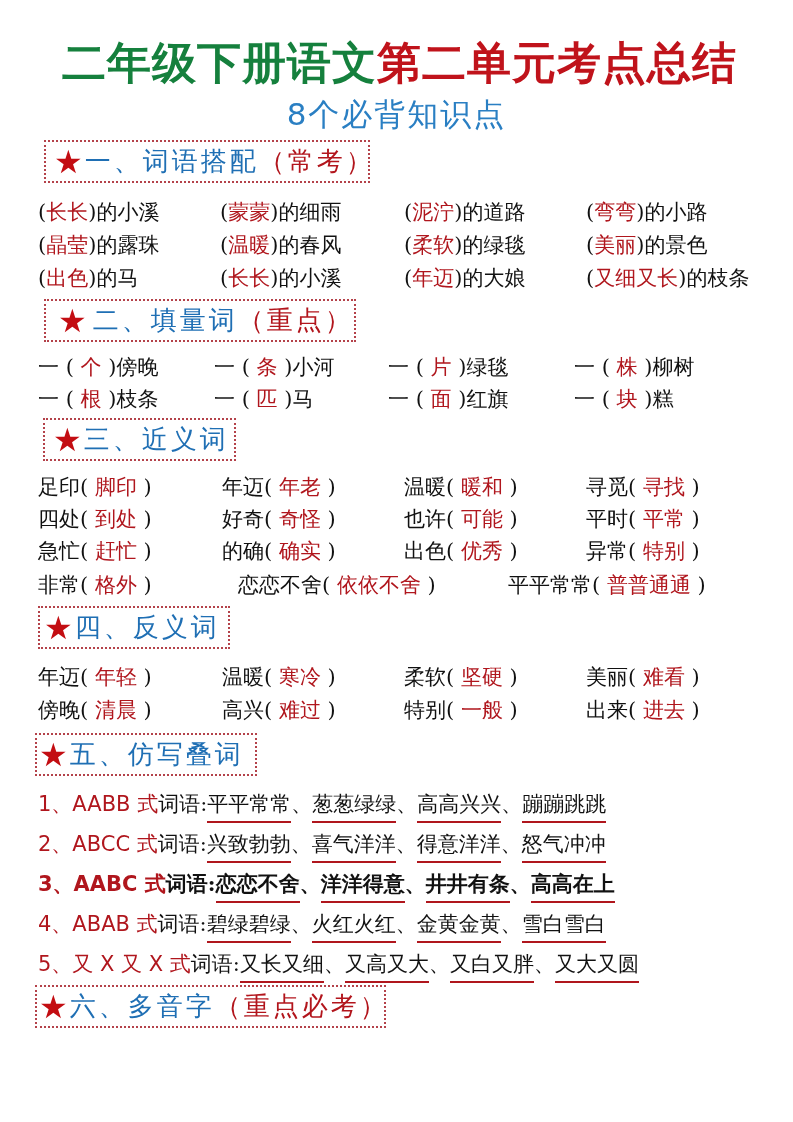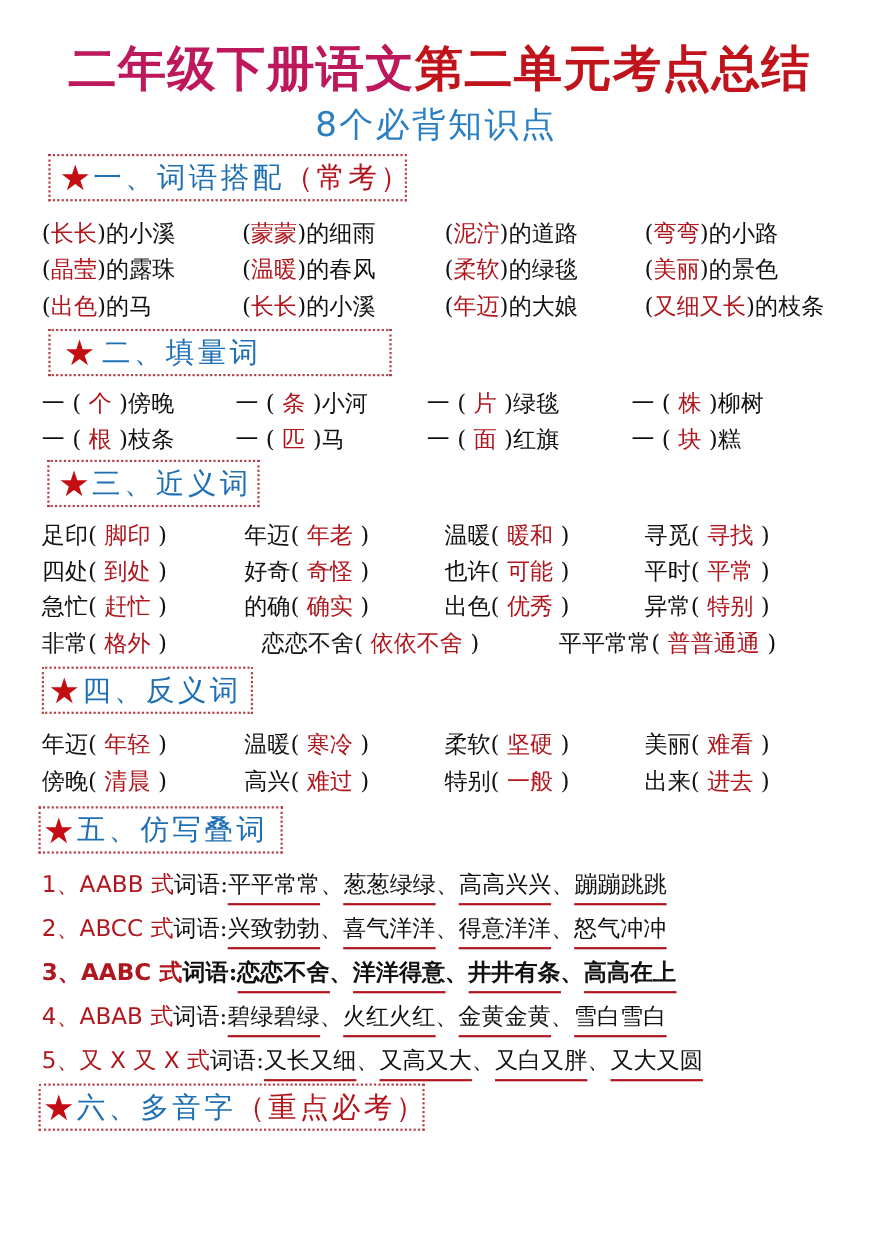--- a/index.html
+++ b/index.html
@@ -1,21 +1,21 @@
 <!DOCTYPE html>
 <html><head>
 <meta charset="utf-8">
 <style>
   html, body { margin: 0; padding: 0; background: #ffffff; }
   body { width: 793px; height: 1122px; position: relative; overflow: hidden;
          font-family: "DejaVu Serif", "Liberation Serif", serif; color: #111; }
   .title { position: absolute; top: 36px; left: 0; width: 793px; text-align: center;
            font-family: "DejaVu Sans", "Liberation Sans", sans-serif; font-weight: bold;
            font-size: 44px; line-height: 54px; letter-spacing: 1px; }
-  .title .black { color: #be185d; margin-left: 6px; }
+  .title .black { color: #15803d; margin-left: 6px; }
   .title .red { color: #c0131b; }
   .subtitle { position: absolute; top: 94px; left: 0; width: 793px; text-align: center;
               font-family: "DejaVu Sans", "Liberation Sans", sans-serif;
               font-size: 31px; line-height: 40px; color: #2a7fc3; letter-spacing: 2px; }
   .sec-head { position: absolute; border: 2px dotted #b4424a; box-sizing: border-box;
               display: flex; align-items: center; white-space: nowrap;
               font-family: "DejaVu Sans", "Liberation Sans", sans-serif; font-size: 26px; }
   .sec-head .star { color: #c30d12; font-size: 32px; line-height: 1; margin-right: 2px; }
   .sec-head .htext { color: #1f6fb4; letter-spacing: 3px; }
   .sec-head .hnote { color: #b2151c; letter-spacing: 3px; }
@@ -56,20 +56,21 @@
     <span class="cell" style="left:0"><span>(</span><span class="ans">出色</span><span>)的马</span></span>
     <span class="cell" style="left:182px"><span>(</span><span class="ans">长长</span><span>)的小溪</span></span>
     <span class="cell" style="left:366px"><span>(</span><span class="ans">年迈</span><span>)的大娘</span></span>
     <span class="cell" style="left:548px"><span>(</span><span class="ans">又细又长</span><span>)的枝条</span></span>
   </div>
 </div>
 
 <div class="sec-head" style="left:44px;top:299px;width:312px;height:43px;padding-left:12px;">
   <span class="star">★</span>
   <span class="htext" style="margin-left:4px">二、填量词</span>
+  <span class="hnote">（重点）</span>
 </div>
 <div>
   <div class="row" style="top:351px;">
     <span class="cell" style="left:0"><span>一 ( </span><span class="ans">个</span><span> )傍晚</span></span>
     <span class="cell" style="left:176px"><span>一 ( </span><span class="ans">条</span><span> )小河</span></span>
     <span class="cell" style="left:350px"><span>一 ( </span><span class="ans">片</span><span> )绿毯</span></span>
     <span class="cell" style="left:536px"><span>一 ( </span><span class="ans">株</span><span> )柳树</span></span>
   </div>
   <div class="row" style="top:383px;">
     <span class="cell" style="left:0"><span>一 ( </span><span class="ans">根</span><span> )枝条</span></span>

